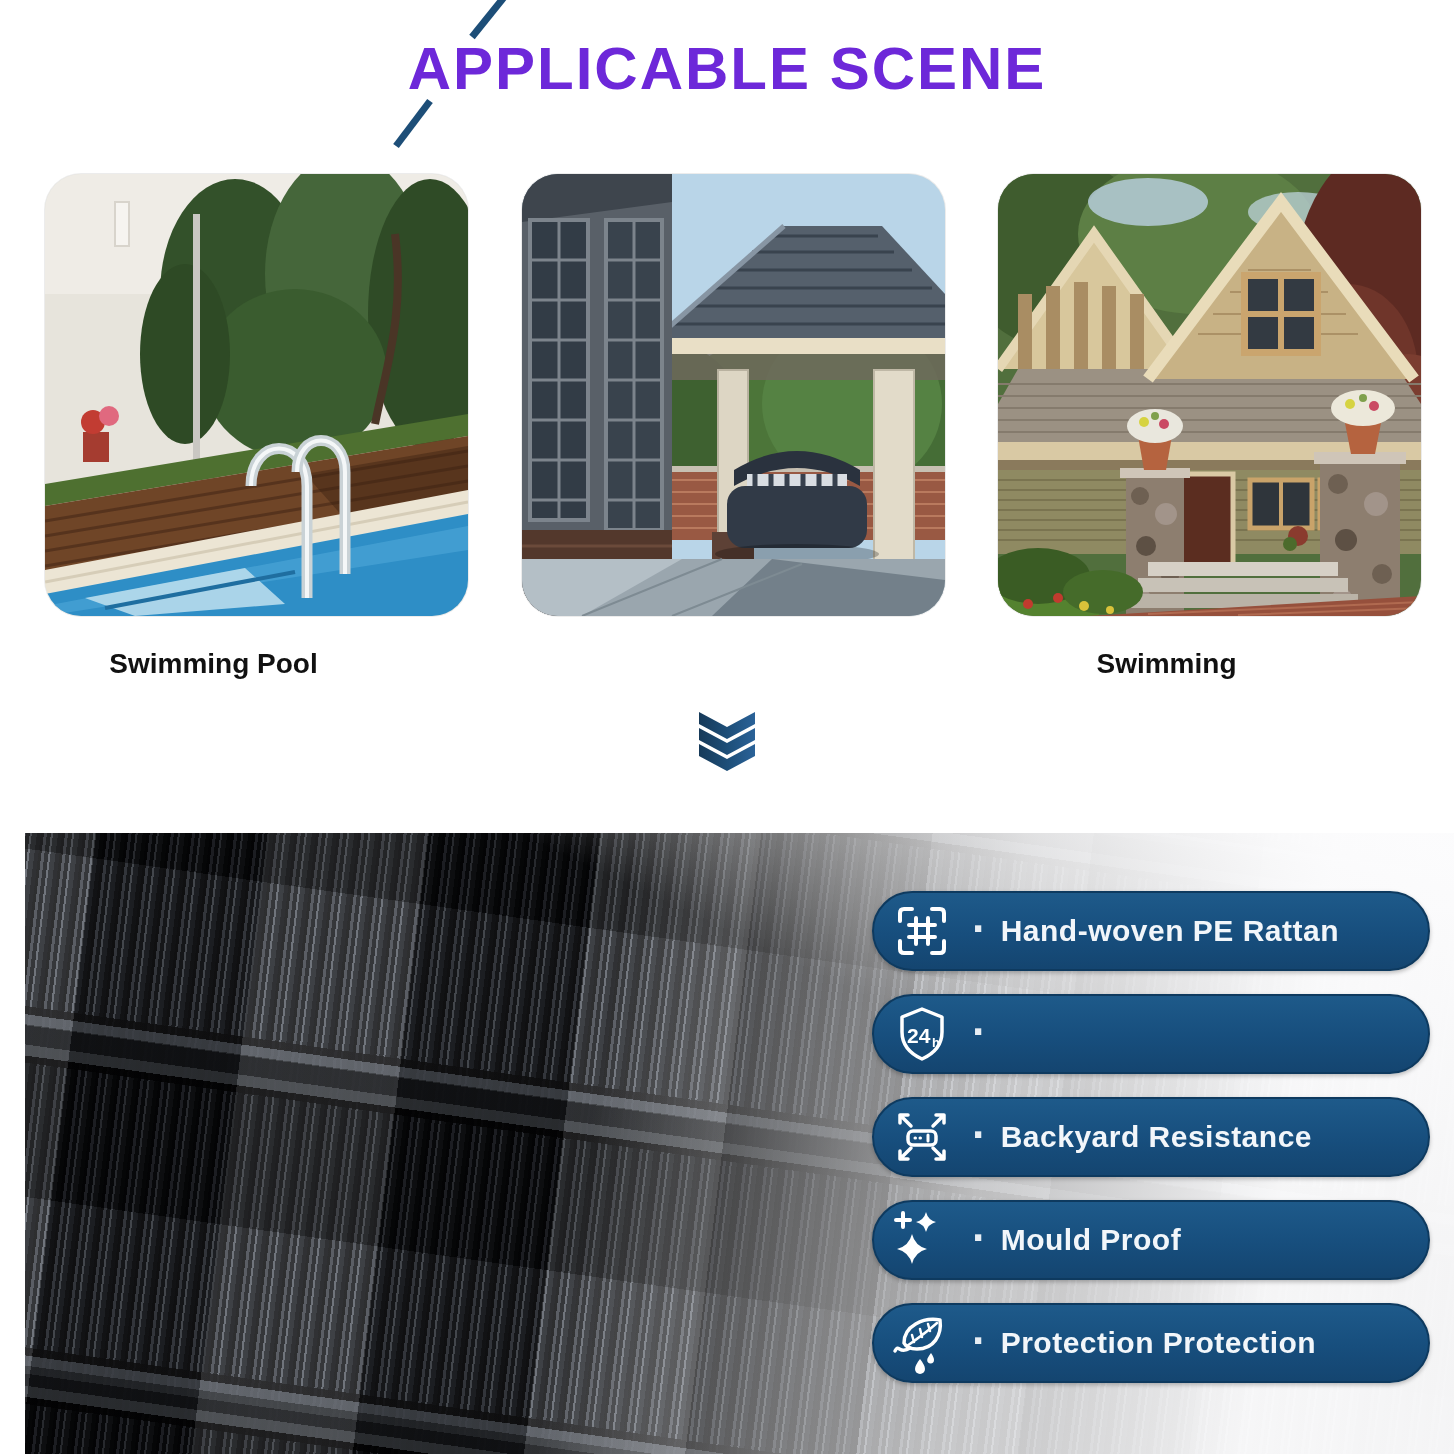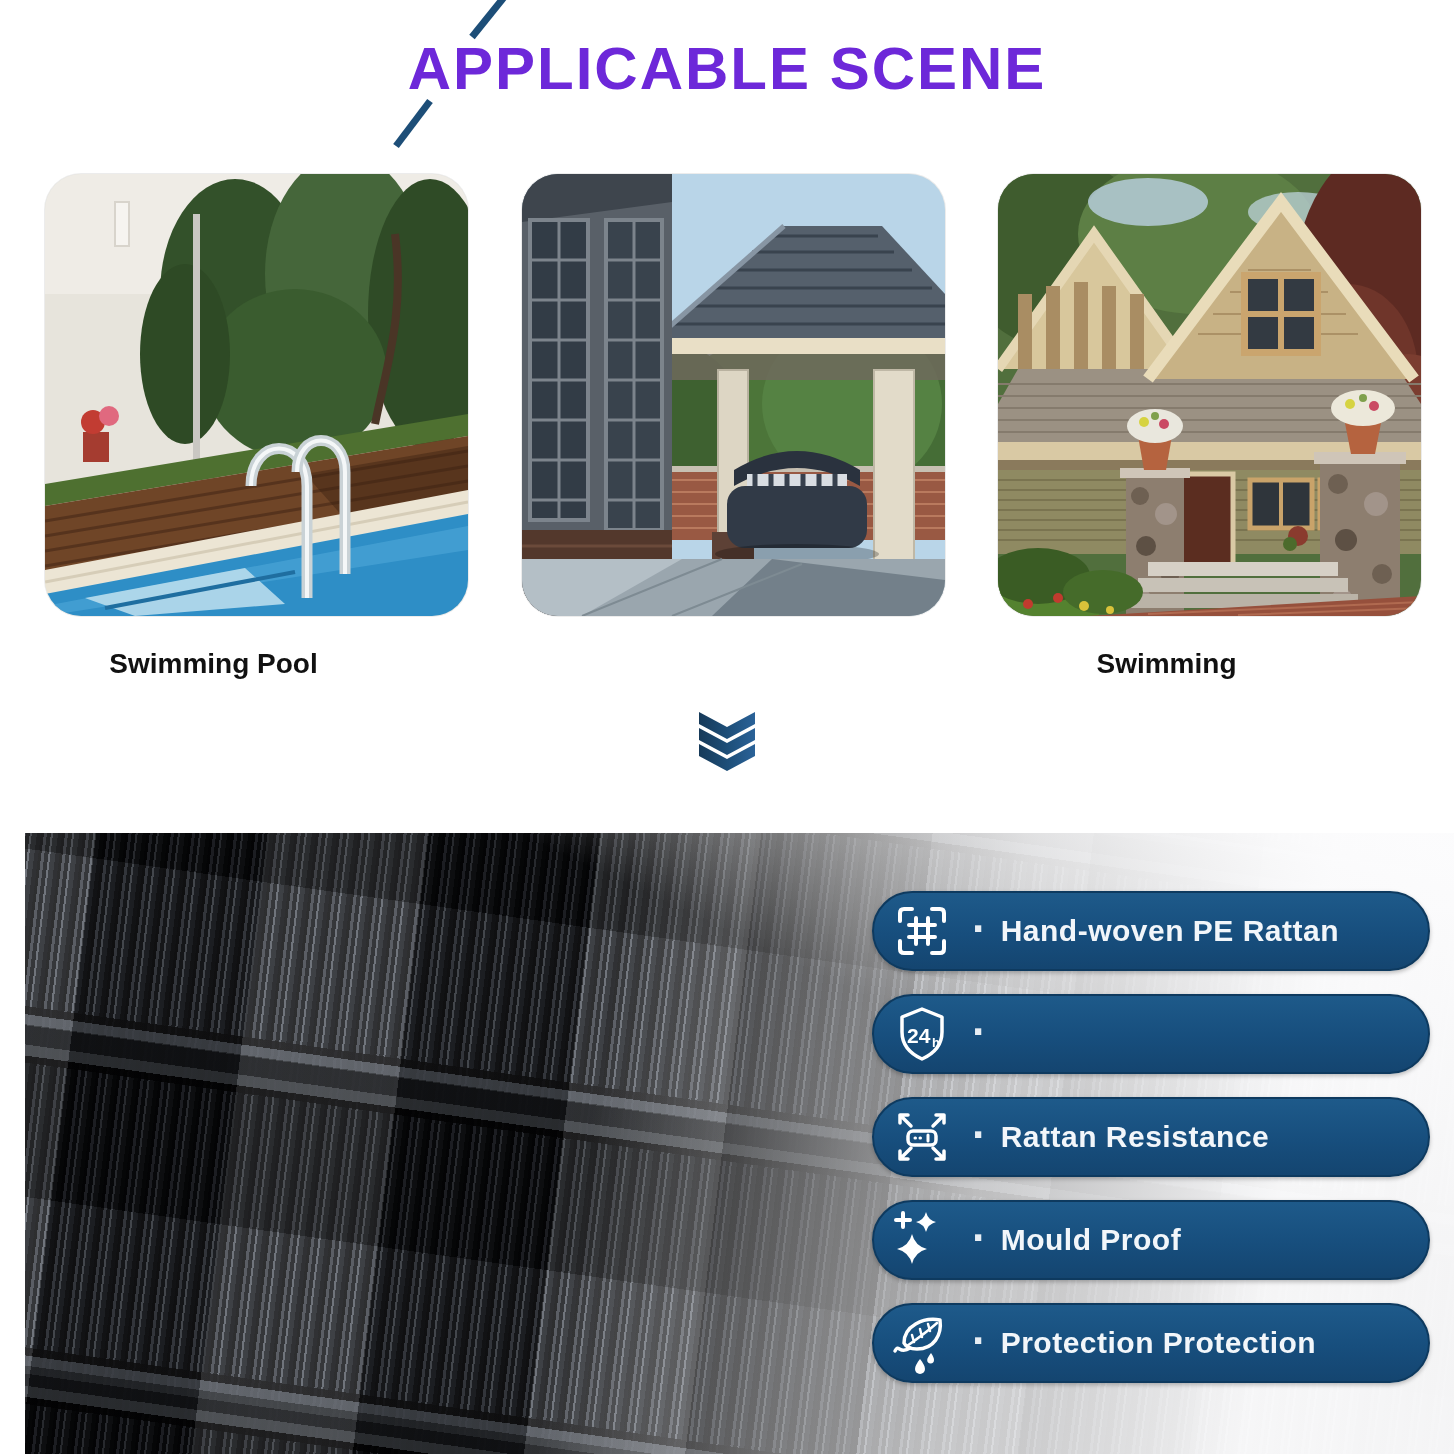--- a/index.html
+++ b/index.html
@@ -277,21 +277,21 @@
           <rect x="18" y="26" width="28" height="14" rx="5"></rect>
           <path d="M25,33 h0.5 M30,33 h0.5" stroke-width="3"></path>
             <path d="M38,30 v6" stroke-width="3"></path>
           <path d="M21,21 L10,10 M10,18 V10 H18"></path>
           <path d="M43,21 L54,10 M46,10 H54 V18"></path>
           <path d="M21,43 L10,54 M10,46 V54 H18"></path>
           <path d="M43,43 L54,54 M46,54 H54 V46"></path>
         </svg>
       </span>
       <span class="dot">·</span>
-      <span class="label">Rattan Resistance</span>
+      <span class="label">Backyard Resistance</span>
     </li>
 
     <li class="badge">
       <span class="icon">
         <svg width="64" height="64" viewBox="0 0 64 64" fill="#ffffff">
           <path d="M13,5 v14 M6,12 h14" stroke="#ffffff" stroke-width="4" stroke-linecap="round"></path>
           <path d="M36,4 Q38,12 46,14 Q38,16 36,24 Q34,16 26,14 Q34,12 36,4 Z"></path>
           <path d="M22,26 Q25,38 37,41 Q25,44 22,56 Q19,44 7,41 Q19,38 22,26 Z"></path>
         </svg>
       </span>

